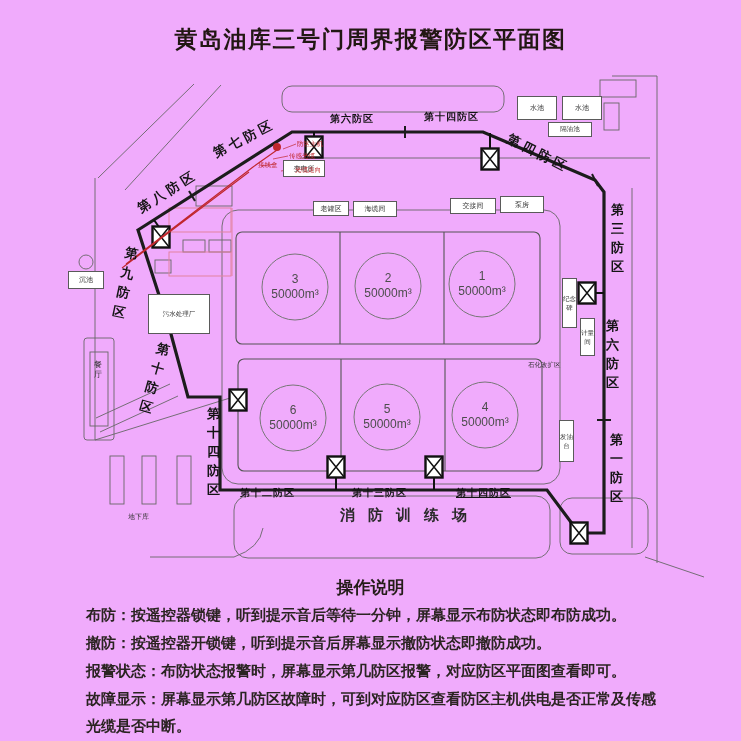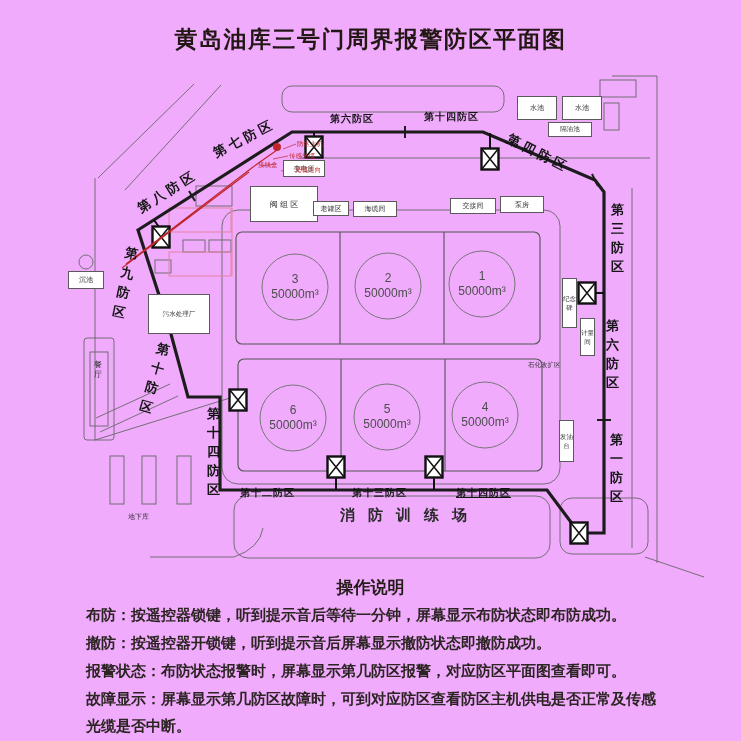--- a/index.html
+++ b/index.html
@@ -180,21 +180,20 @@
   <div class="tank" style="left:352px;top:402px;">
     <div>5</div>
     <div>50000m³</div>
   </div>
   <div class="tank" style="left:258px;top:403px;">
     <div>6</div>
     <div>50000m³</div>
   </div>
 
   <div class="fire" style="left:340px;top:506px;">消防训练场</div>
-  <div class="small-box" style="left:250px;top:186px;width:66px;height:34px;font-size:8px;">阀 组 区</div>
   <div class="small-box" style="left:283px;top:160px;width:40px;height:15px;">变电所</div>
   <div class="small-box" style="left:313px;top:201px;width:34px;height:13px;">老罐区</div>
   <div class="small-box" style="left:353px;top:201px;width:42px;height:14px;">海缆间</div>
   <div class="small-box" style="left:450px;top:198px;width:44px;height:14px;">交接间</div>
   <div class="small-box" style="left:500px;top:196px;width:42px;height:15px;">泵房</div>
   <div class="small-box" style="left:517px;top:96px;width:38px;height:22px;">水池</div>
   <div class="small-box" style="left:562px;top:96px;width:38px;height:22px;">水池</div>
   <div class="small-box" style="left:548px;top:122px;width:42px;height:13px;font-size:6.5px;">隔油池</div>
   <div class="small-box" style="left:68px;top:271px;width:34px;height:16px;">沉池</div>
   <div class="small-box" style="left:148px;top:294px;width:60px;height:38px;font-size:6.5px;">污水处理厂</div>

